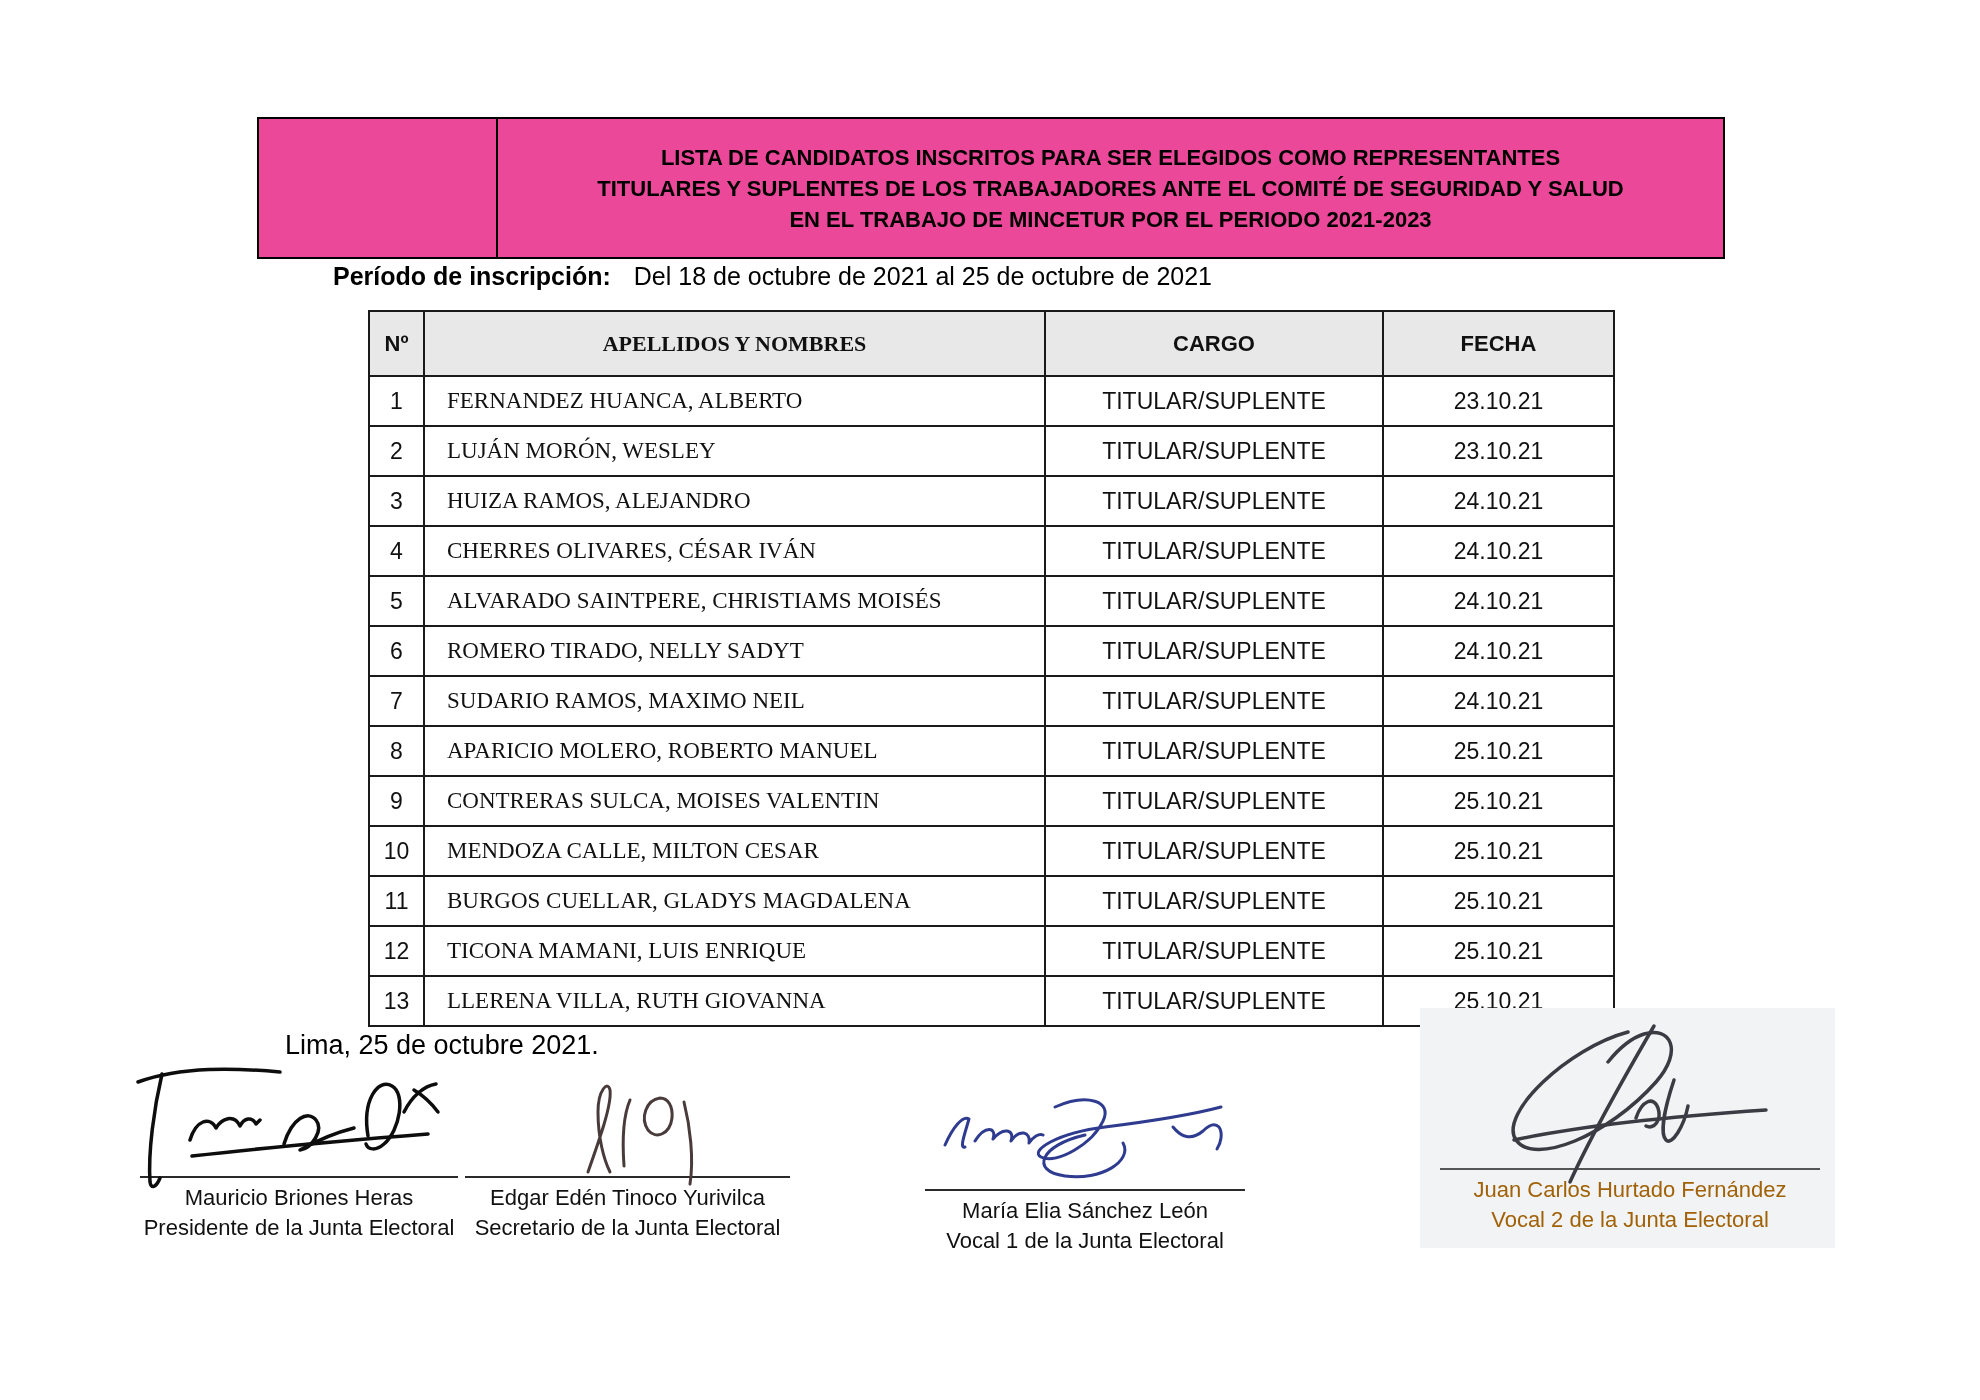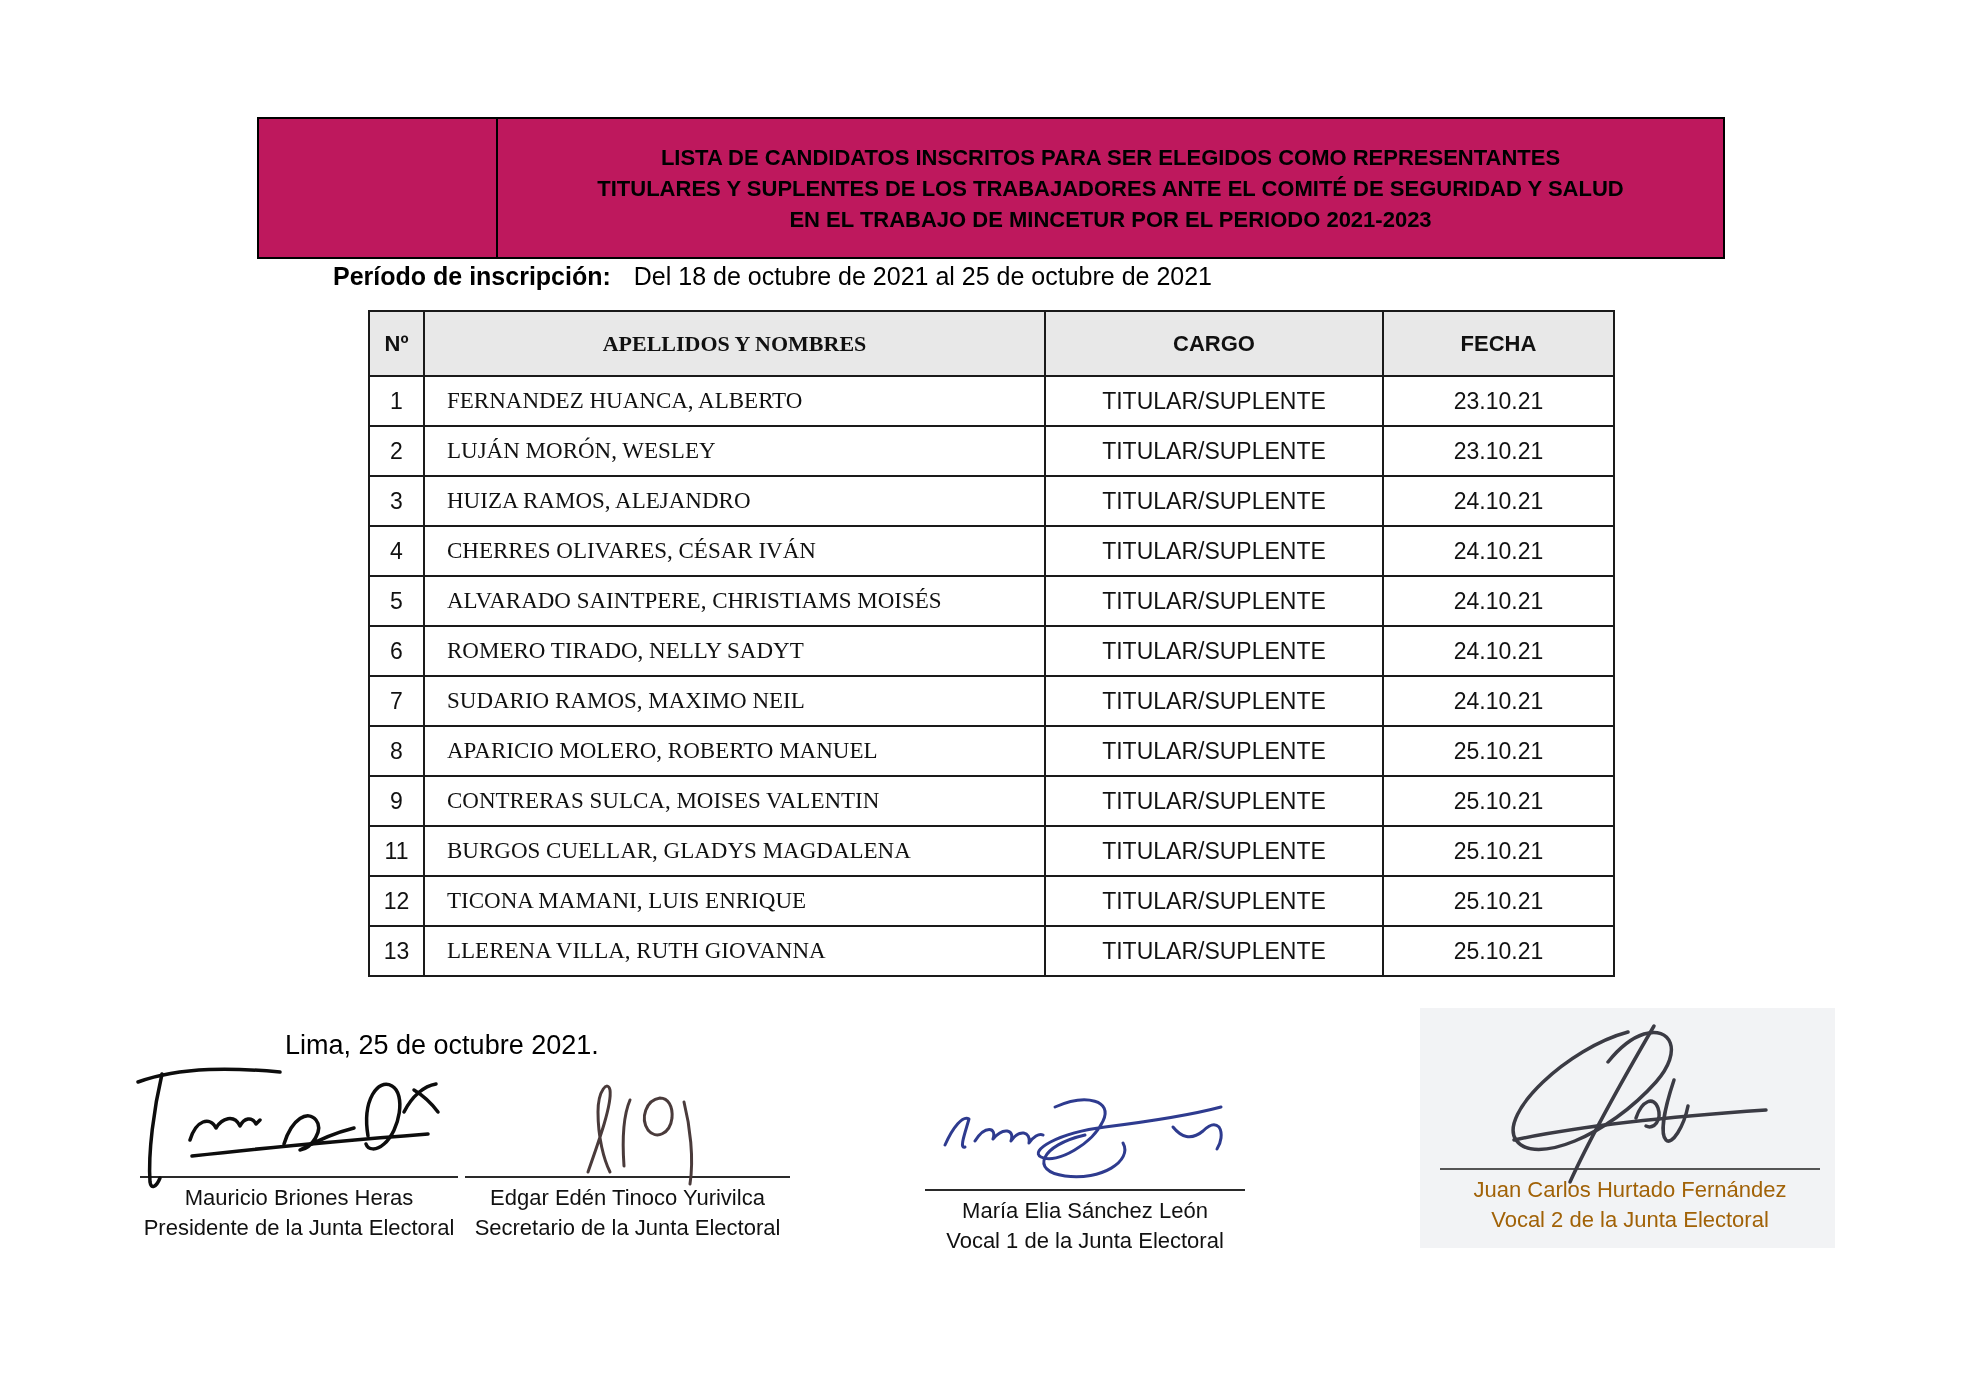--- a/index.html
+++ b/index.html
@@ -4,21 +4,21 @@
 <style>
   html,body{margin:0;padding:0;background:#ffffff;}
   .page{
     position:relative;width:1980px;height:1400px;background:#ffffff;
     font-family:"Liberation Sans",sans-serif;color:#000;overflow:hidden;
   }
 
   
   .header-box{
     position:absolute;left:257px;top:117px;width:1468px;height:142px;
-    border:2px solid #000;box-sizing:border-box;display:flex;background:#be185d;
+    border:2px solid #000;box-sizing:border-box;display:flex;background:#ec4899;
   }
   .logo-cell{width:239px;border-right:2px solid #000;box-sizing:border-box;}
   .title-cell{
     flex:1;display:flex;flex-direction:column;justify-content:center;
     text-align:center;font-weight:bold;font-size:22px;line-height:31px;letter-spacing:0;
   }
 
   
   .period{position:absolute;left:333px;top:262px;font-size:25px;white-space:nowrap;}
   .period .lbl{font-weight:bold;}
@@ -140,20 +140,26 @@
       </tr>
       <tr>
         <td class="c-n">8</td>
         <td class="c-name">APARICIO MOLERO, ROBERTO MANUEL</td>
         <td class="c-cargo">TITULAR/SUPLENTE</td>
         <td class="c-fecha">25.10.21</td>
       </tr>
       <tr>
         <td class="c-n">9</td>
         <td class="c-name">CONTRERAS SULCA, MOISES VALENTIN</td>
+        <td class="c-cargo">TITULAR/SUPLENTE</td>
+        <td class="c-fecha">25.10.21</td>
+      </tr>
+      <tr>
+        <td class="c-n">10</td>
+        <td class="c-name">MENDOZA CALLE, MILTON CESAR</td>
         <td class="c-cargo">TITULAR/SUPLENTE</td>
         <td class="c-fecha">25.10.21</td>
       </tr>
       <tr>
         <td class="c-n">11</td>
         <td class="c-name">BURGOS CUELLAR, GLADYS MAGDALENA</td>
         <td class="c-cargo">TITULAR/SUPLENTE</td>
         <td class="c-fecha">25.10.21</td>
       </tr>
       <tr>

